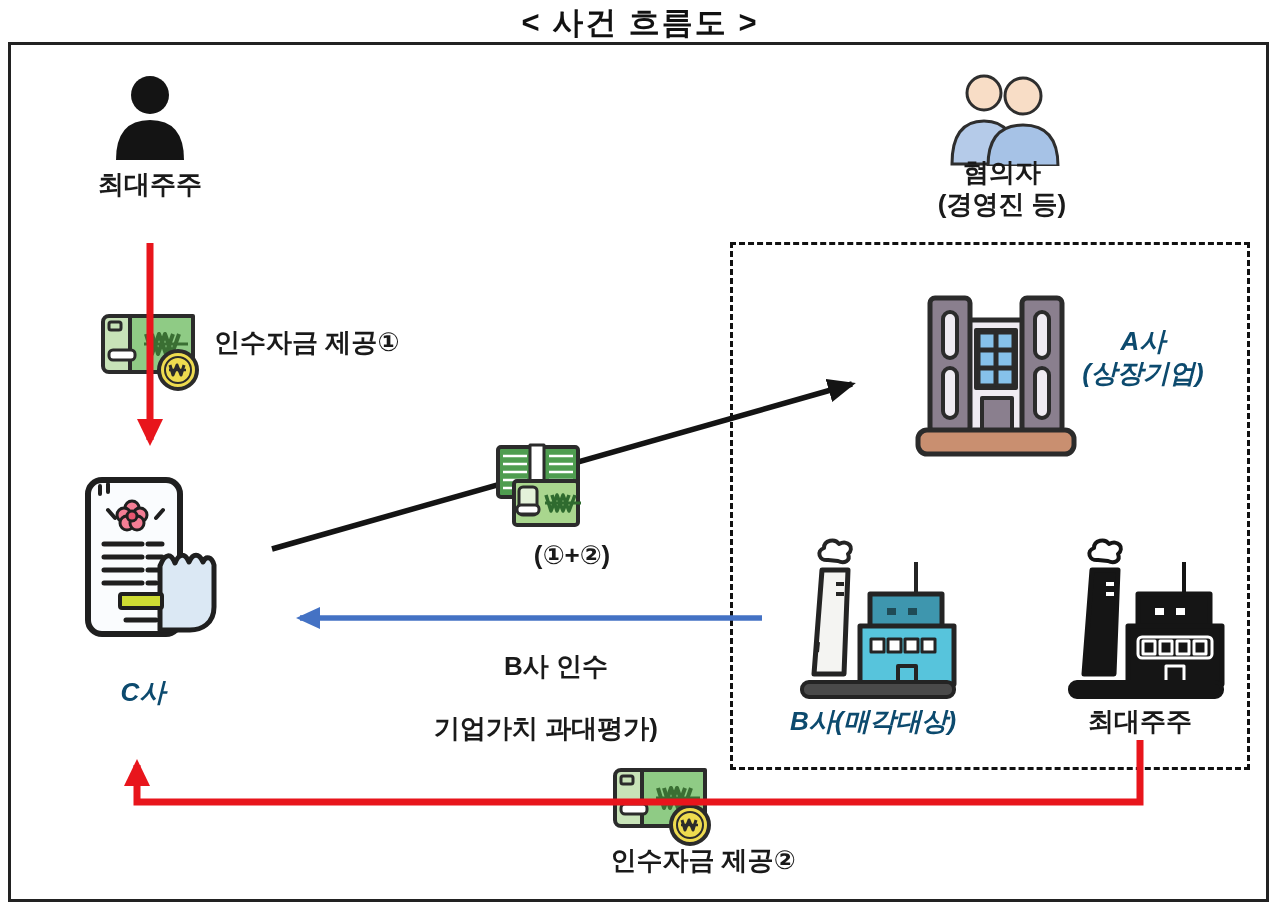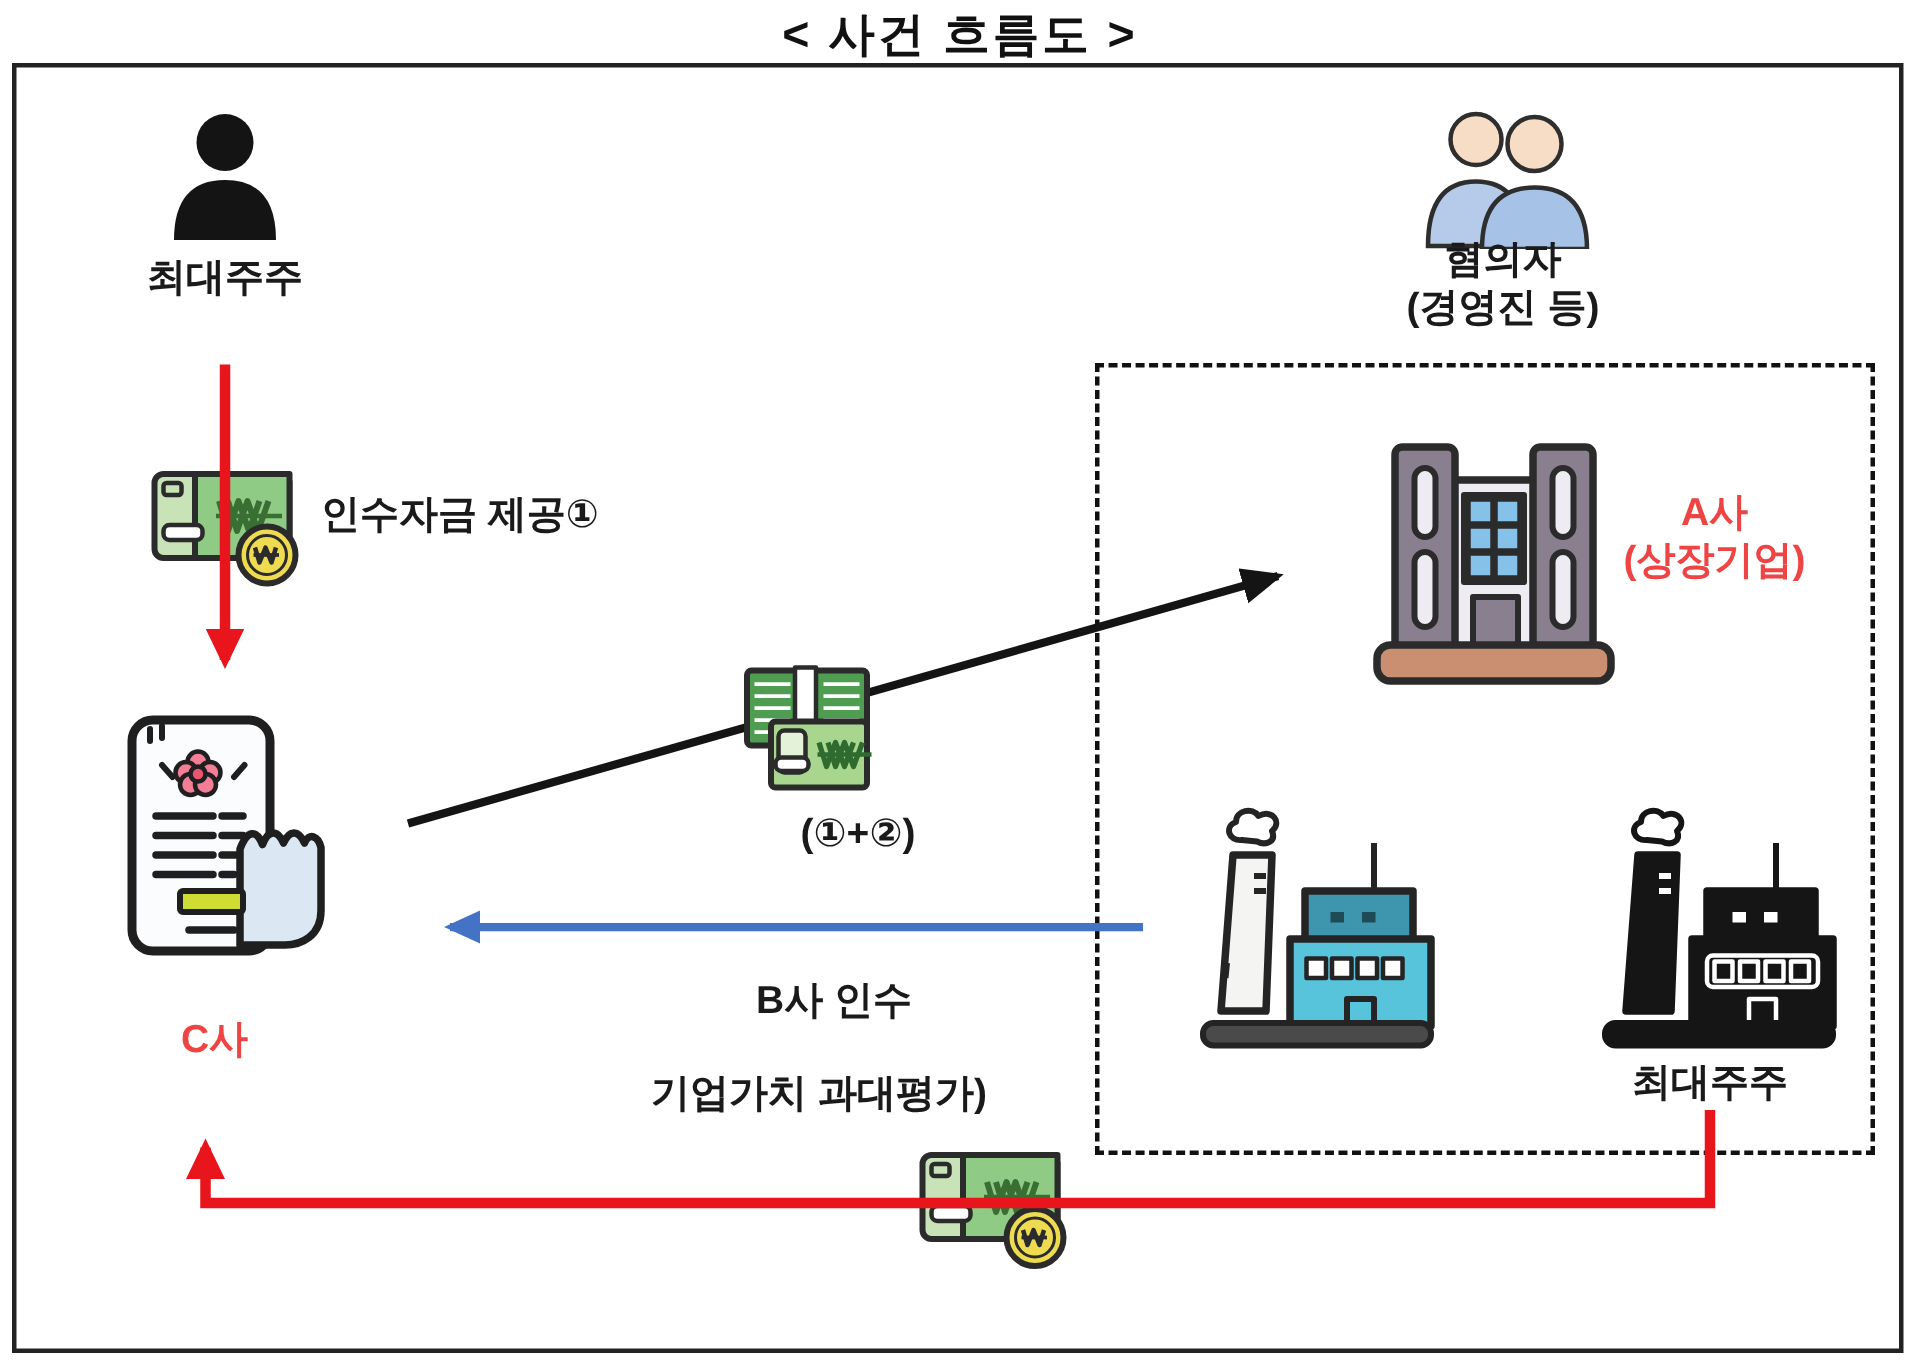--- a/index.html
+++ b/index.html
@@ -18,21 +18,21 @@
   .dashed-box{
     position:absolute;left:730px;top:242px;width:520px;height:528px;
     border:3px dashed #111;box-sizing:border-box;
   }
   svg.lines{position:absolute;left:0;top:0;pointer-events:none;}
   .z-under{z-index:1;}
   .icon{position:absolute;z-index:2;}
   .z-red{z-index:3;}
   .lbl{position:absolute;z-index:4;font-size:26px;line-height:1.15;white-space:nowrap;color:#1a1a1a;}
   .lbl.center{transform:translateX(-50%);text-align:center;}
-  .lbl.red{color:#ef4444;}
+  .lbl.red{color:#0c4a6e;font-style:italic;}
 </style>
 </head>
 <body>
 
 <div class="canvas">
 
   <div class="title">&lt; 사건 흐름도 &gt;</div>
 
   <div class="frame"></div>
   <div class="dashed-box"></div>
@@ -225,16 +225,18 @@
   <div class="lbl red center" style="left:1143px;top:327px">A사</div>
   <div class="lbl red center" style="left:1143px;top:359px">(상장기업)</div>
 
   <div class="lbl center" style="left:572px;top:541px">(①+②)</div>
 
   <div class="lbl center" style="left:556px;top:652px">B사 인수</div>
   <div class="lbl center" style="left:546px;top:714px">기업가치 과대평가)</div>
 
   <div class="lbl red center" style="left:143px;top:678px">C사</div>
 
+  <div class="lbl red center" style="left:873px;top:707px">B사(매각대상)</div>
   <div class="lbl center" style="left:1140px;top:707px">최대주주</div>
 
+  <div class="lbl center" style="left:703px;top:846px">인수자금 제공②</div>
 
 </div>
 
 </body></html>

